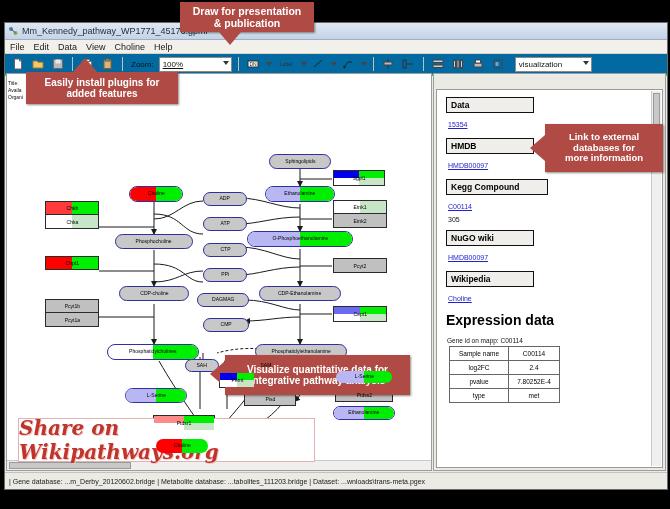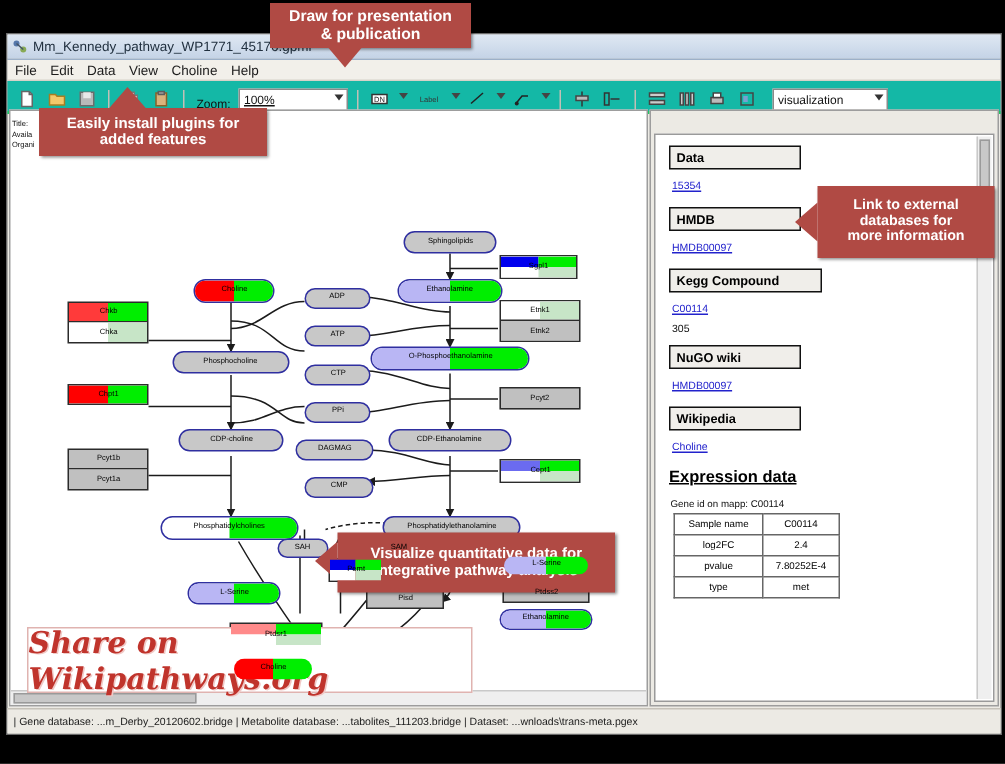--- a/index.html
+++ b/index.html
@@ -11,21 +11,21 @@
        border:1px solid #6a6a6a;box-shadow:0 0 2px #000;}
   .titlebar{height:16px;background:linear-gradient(#dfe8f3,#c4d3e6);border-bottom:1px solid #9cb0c8;
             display:flex;align-items:center;padding:0 3px;font-size:9px;color:#21303f;}
   .titlebar .tb-ico{width:10px;height:10px;margin-right:4px;flex:0 0 auto;}
   .titlebar .tb-txt{white-space:nowrap;overflow:hidden;text-overflow:clip;font-size:9px;}
 
   .menubar{height:13px;background:#f2f0ea;border-bottom:1px solid #d6d2c8;display:flex;align-items:center;
            padding-left:5px;gap:9px;font-size:9px;color:#1b1b1b;}
   .menubar span{cursor:default;}
 
-  .toolbar{height:20px;background:#14b8a6;border-bottom:2px solid #22c55e;display:flex;align-items:flex-end;
+  .toolbar{height:20px;background:#0369a1;border-bottom:2px solid #22c55e;display:flex;align-items:center;
            padding-left:4px;gap:3px;font-size:8px;position:relative;}
   .tb-btn{width:15px;height:15px;display:flex;align-items:center;justify-content:center;border:1px solid transparent;}
   .tb-btn svg{display:block;}
   .tb-sep{width:1px;height:14px;background:#c3bfb6;margin:0 3px;}
   .zoomlbl{font-size:8px;color:#111;margin-left:2px;margin-right:2px;}
   .combo{height:13px;border:1px solid #8a8a8a;background:#fff;display:flex;align-items:center;
          font-size:8px;padding-left:3px;color:#111;position:relative;}
   .combo .arw{position:absolute;right:2px;top:3px;width:0;height:0;border-left:3px solid transparent;
               border-right:3px solid transparent;border-top:4px solid #333;}
   .combo.zoomc{width:68px;text-decoration:underline;}
@@ -65,21 +65,21 @@
   
   .tabs{position:absolute;left:2px;top:2px;right:2px;height:13px;display:flex;align-items:flex-end;gap:1px;}
   .tab{font-size:7.5px;padding:1px 4px 1px 4px;border:1px solid #9a9a9a;border-bottom:none;background:#dcd9d2;color:#111;}
   .tab.active{background:#fff;font-weight:bold;}
   .panelbody{position:absolute;left:2px;top:15px;right:2px;bottom:2px;background:#fff;border:1px solid #9a9a9a;
              overflow:hidden;}
   .dbbox{margin:7px 0 0 9px;width:88px;border:1px solid #111;background:#f0eeea;font-size:8.5px;font-weight:bold;
          padding:2px 4px;color:#000;box-sizing:border-box;}
   .dblink{margin:3px 0 0 11px;font-size:7px;color:#2222cc;text-decoration:underline;display:inline-block;}
   .plain7{margin:3px 0 0 11px;font-size:7px;color:#111;}
-  .exp-title{margin:7px 0 0 9px;font-size:11px;font-weight:bold;color:#000;text-decoration:underline;}
+  .exp-title{margin:7px 0 0 9px;font-size:14px;font-weight:bold;color:#000;}
   .geneid{margin:9px 0 0 10px;font-size:6.5px;color:#111;}
   table.exp{margin:2px 0 0 12px;border-collapse:collapse;}
   table.exp td{border:1px solid #666;font-size:6.5px;text-align:center;padding:2px 3px;color:#000;height:9px;}
   table.exp td.k{width:52px;} table.exp td.v{width:44px;}
 
   .vscroll{position:absolute;right:1px;top:1px;bottom:1px;width:9px;background:#efefef;border-left:1px solid #c9c9c9;}
   .vscroll .thumb{position:absolute;left:1px;right:1px;top:2px;height:34px;background:#c8c8c8;border:1px solid #9a9a9a;}
   .hscroll{position:absolute;left:0;right:0;bottom:0;height:9px;background:#efefef;border-top:1px solid #c9c9c9;}
   .hscroll .thumb{position:absolute;top:1px;bottom:1px;left:2px;width:120px;background:#c8c8c8;border:1px solid #9a9a9a;}
 

